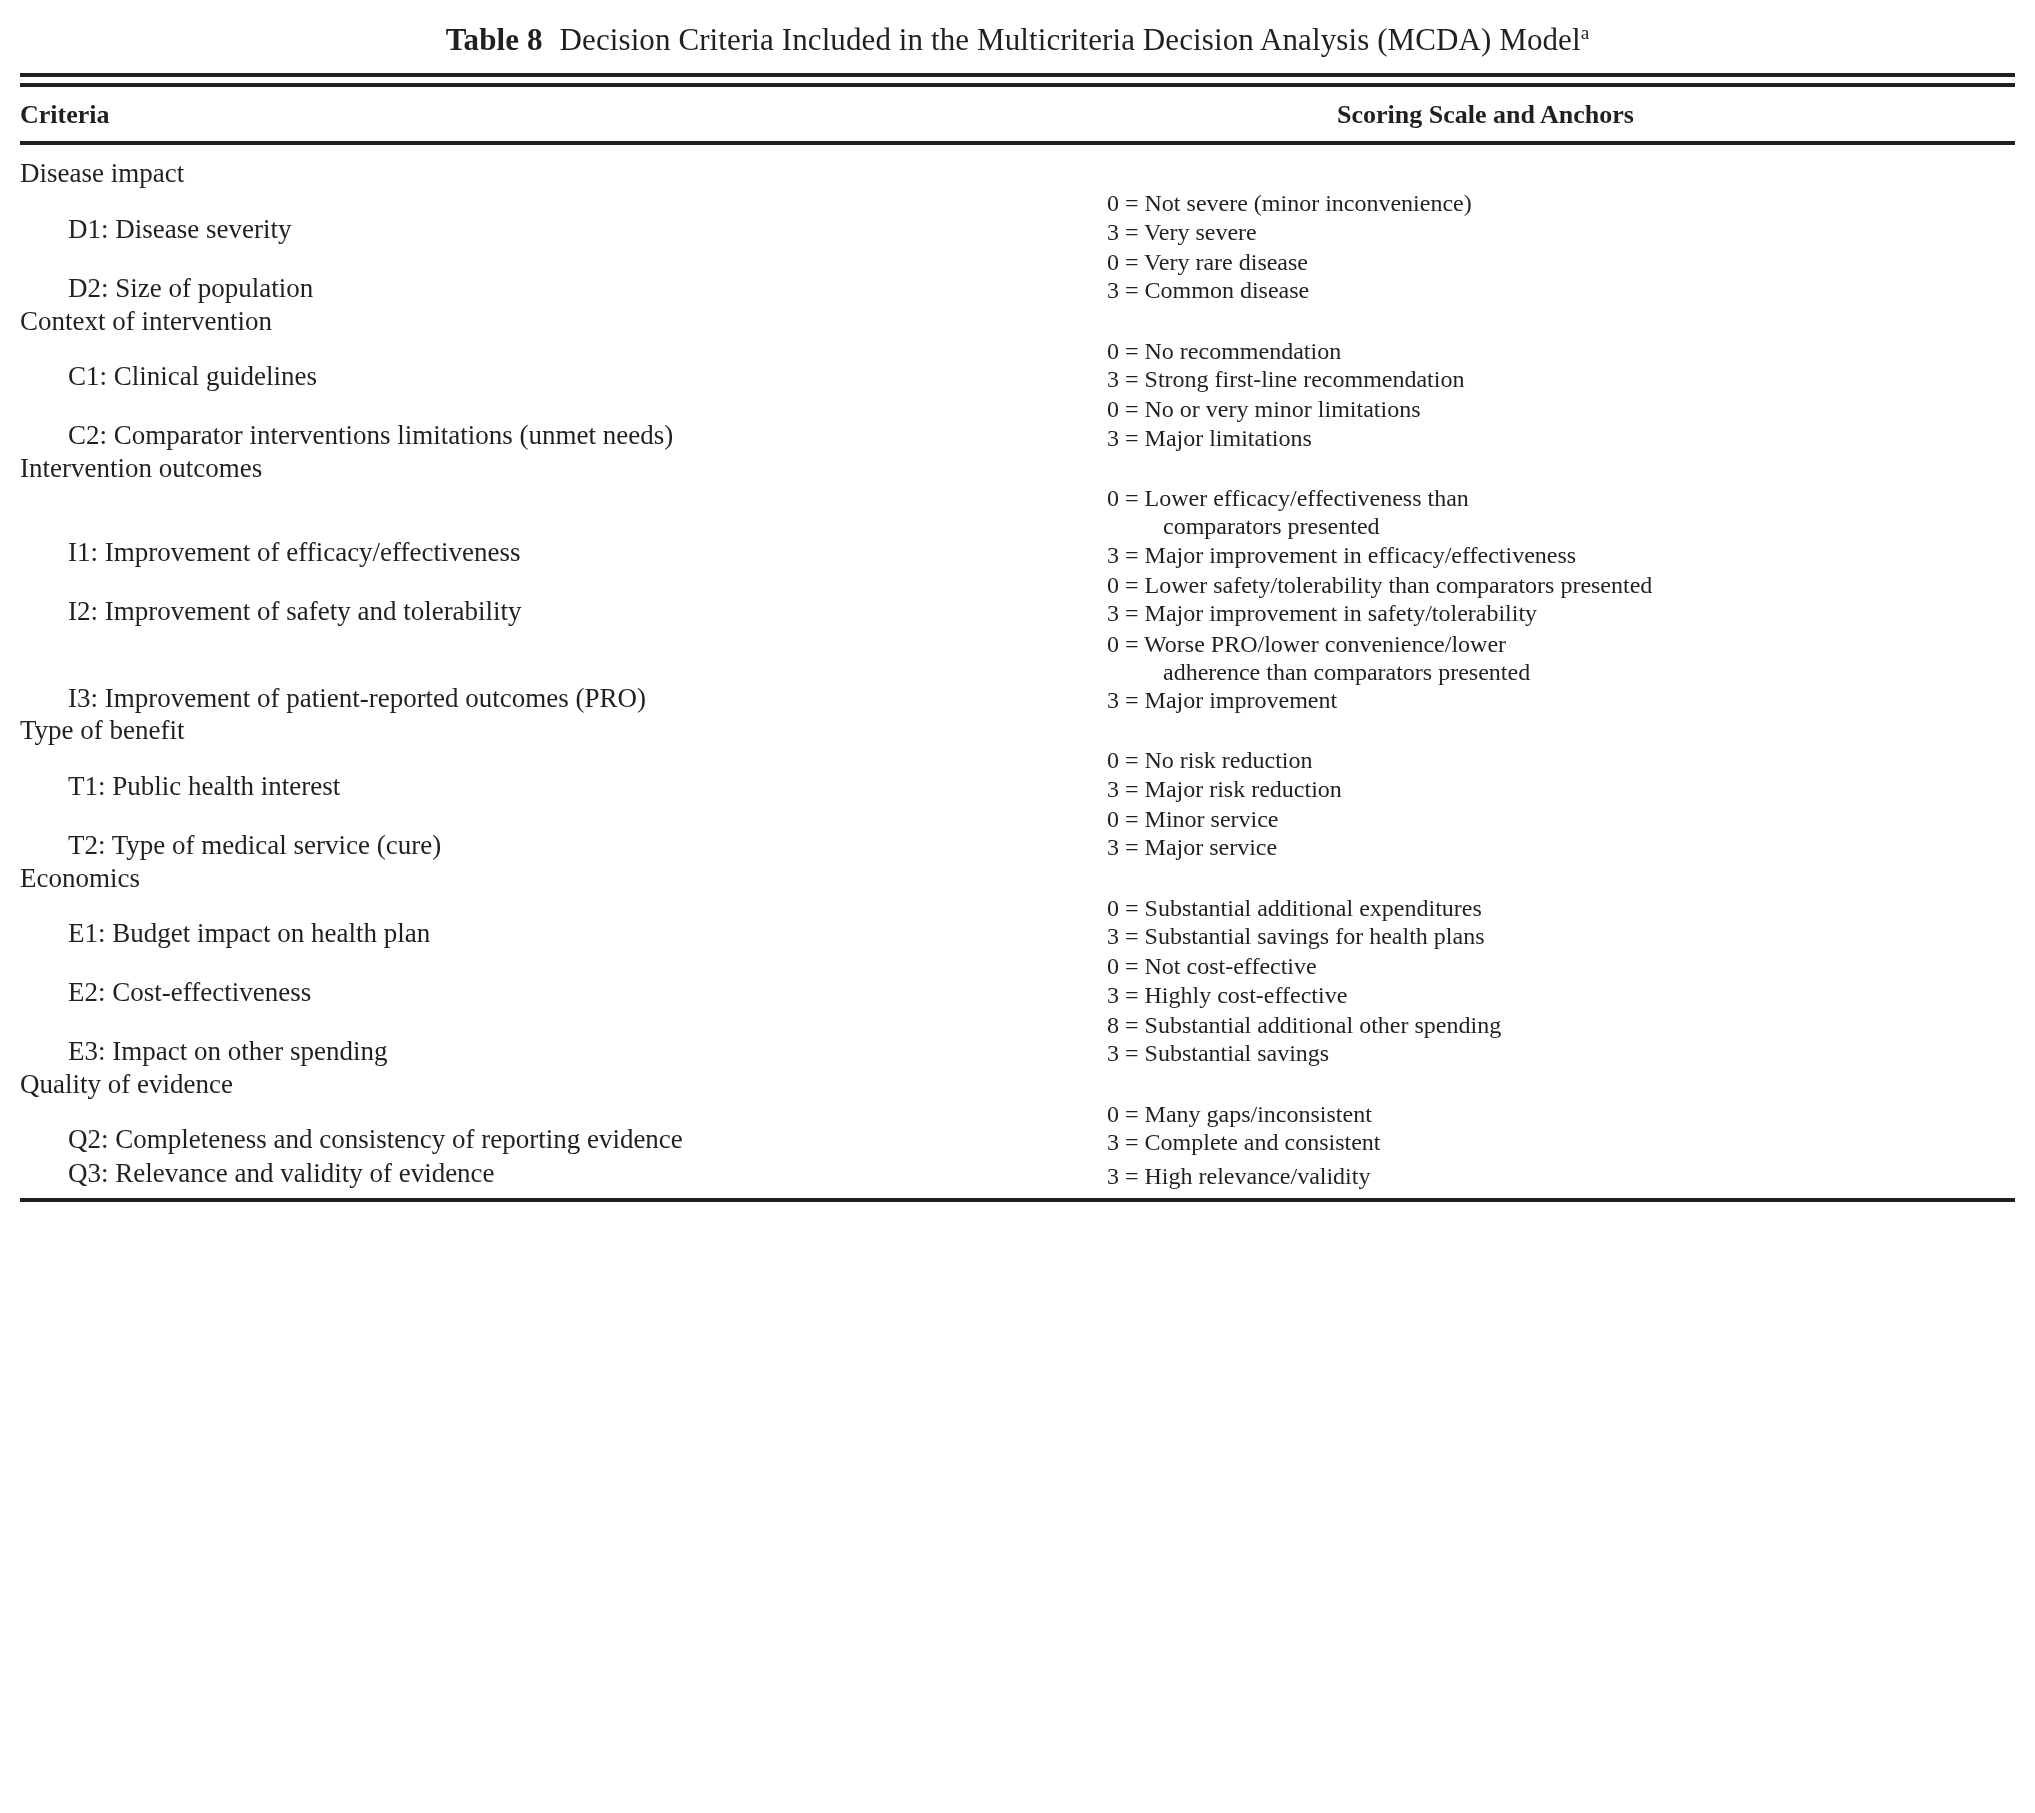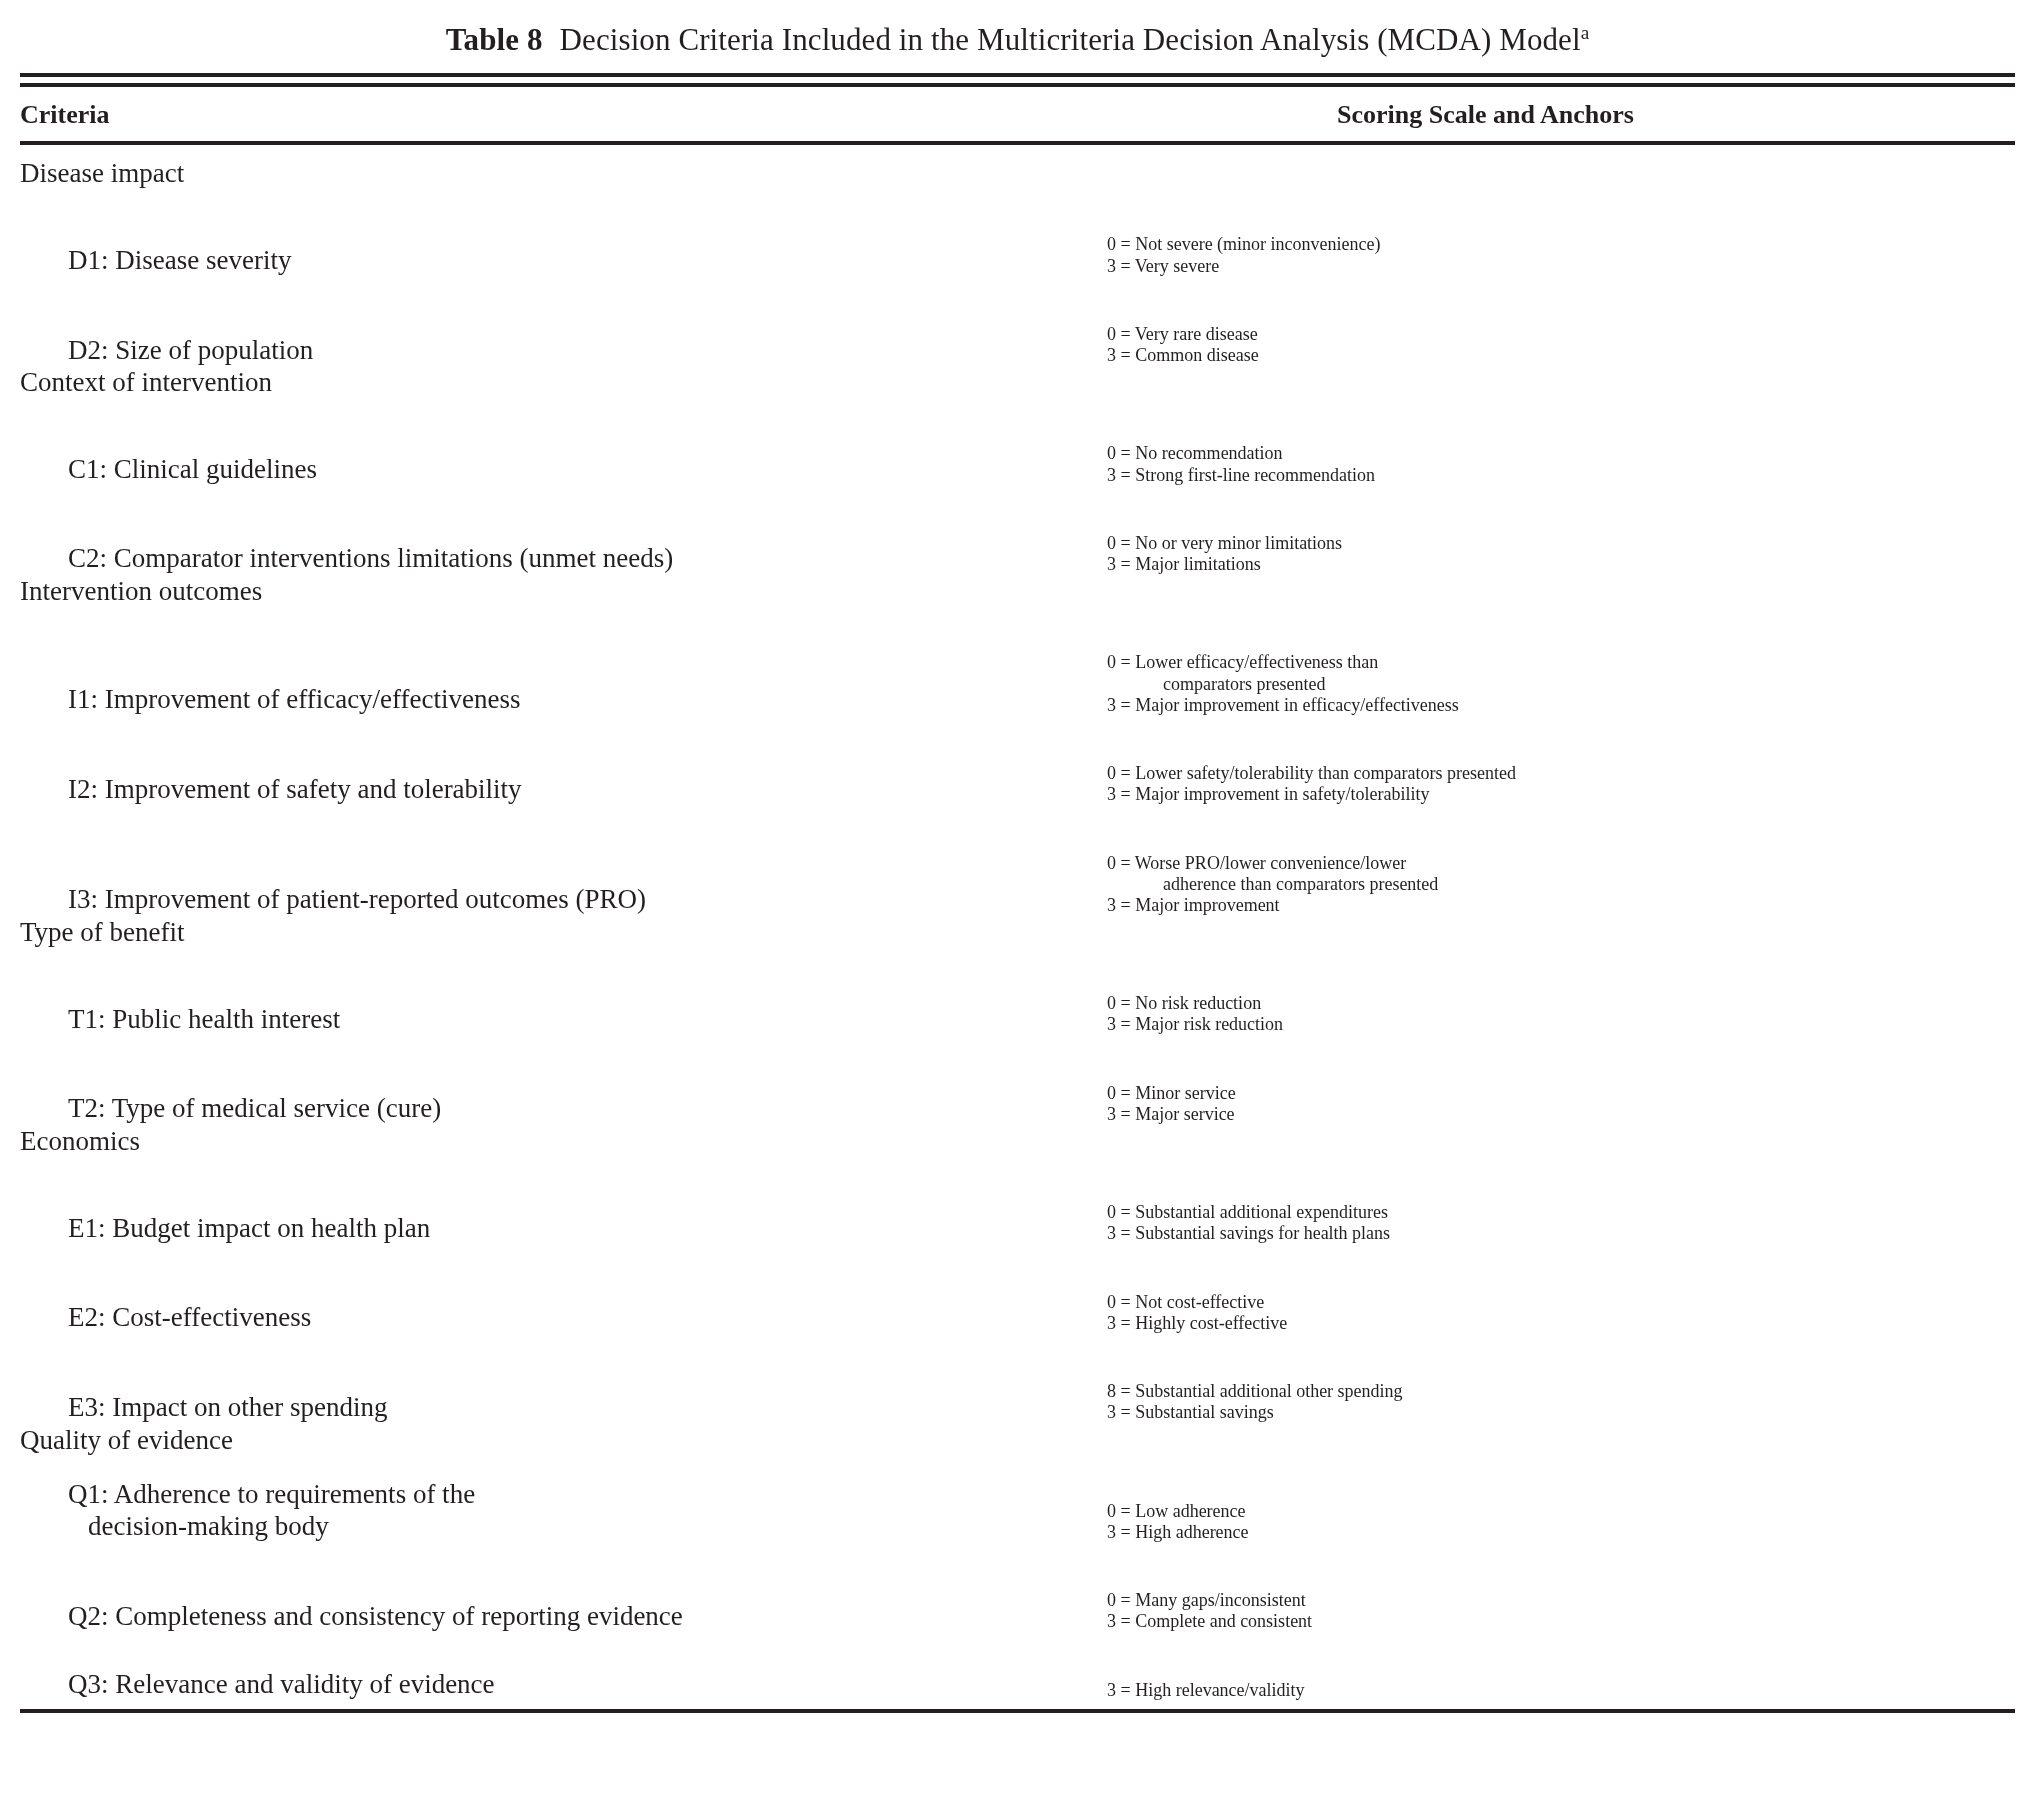--- a/index.html
+++ b/index.html
@@ -95,23 +95,22 @@
   .row .cell-criteria {
     width: 1087px;
     flex: 0 0 1087px;
     font-size: 27px;
     line-height: 1.18;
     padding-left: 48px;
     box-sizing: border-box;
   }
   .row .cell-anchors {
     flex: 1 1 auto;
-    font-size: 18px;
+    font-size: 24px;
     line-height: 1.18;
-    margin-top: 45px;
   }
   .anchor-line {
     white-space: nowrap;
   }
   .anchor-cont {
     padding-left: 56px;
     white-space: nowrap;
   }
   .crit-cont {
     padding-left: 20px;
@@ -223,27 +222,20 @@
       </div>
       <div class="row">
         <div class="cell-criteria"><span>E3: Impact on other spending</span></div>
         <div class="cell-anchors">
           <div class="anchor-line">8 = Substantial additional other spending</div>
           <div class="anchor-line">3 = Substantial savings</div>
         </div>
       </div>
       <div class="section-head">Quality of evidence</div>
       <div class="row">
-        <div class="cell-criteria"><span>Q1: Adherence to requirements of the</span><span class="crit-cont">decision-making body</span></div>
-        <div class="cell-anchors">
-          <div class="anchor-line">0 = Low adherence</div>
-          <div class="anchor-line">3 = High adherence</div>
-        </div>
-      </div>
-      <div class="row">
         <div class="cell-criteria"><span>Q2: Completeness and consistency of reporting evidence</span></div>
         <div class="cell-anchors">
           <div class="anchor-line">0 = Many gaps/inconsistent</div>
           <div class="anchor-line">3 = Complete and consistent</div>
         </div>
       </div>
       <div class="row">
         <div class="cell-criteria"><span>Q3: Relevance and validity of evidence</span></div>
         <div class="cell-anchors">
           <div class="anchor-line">3 = High relevance/validity</div>

